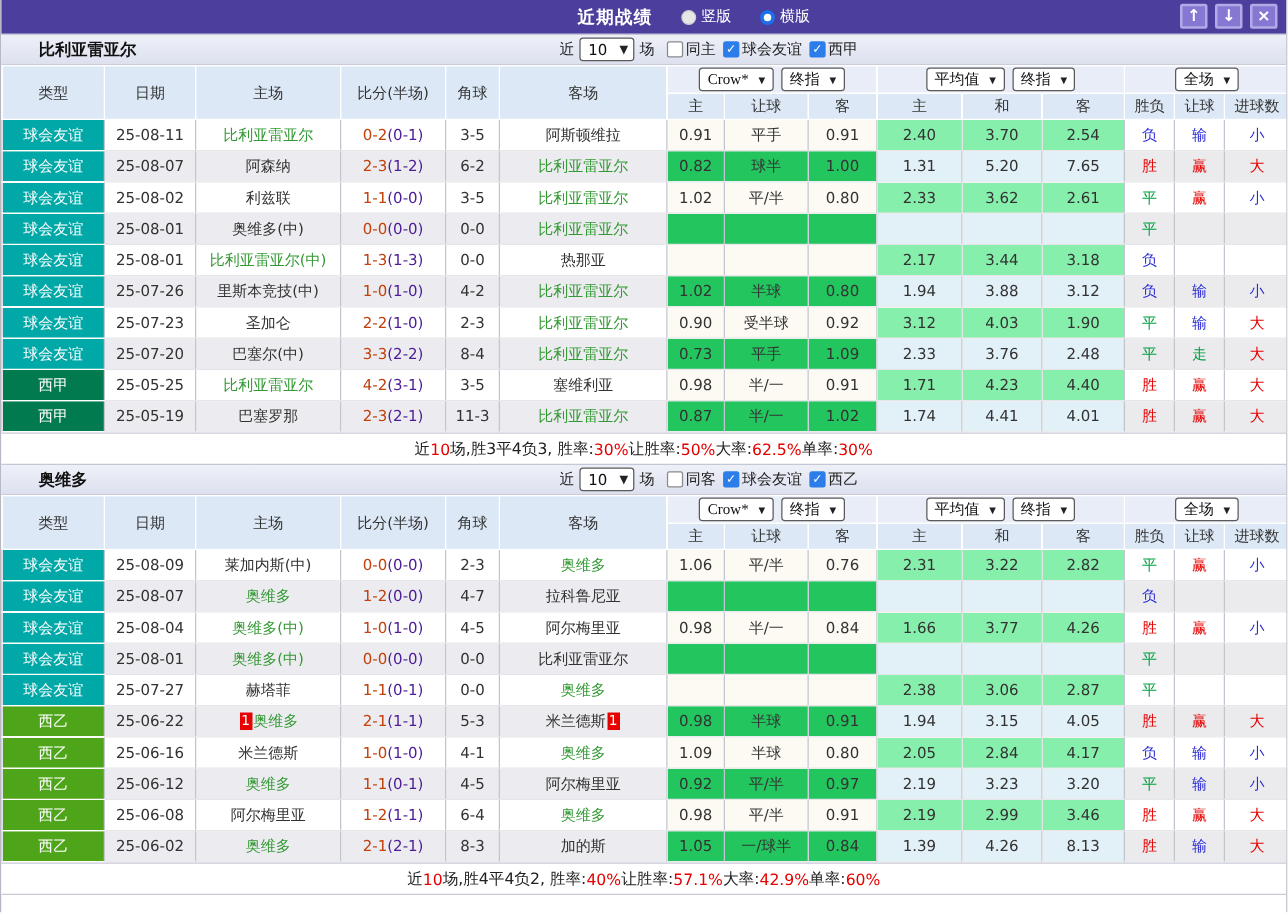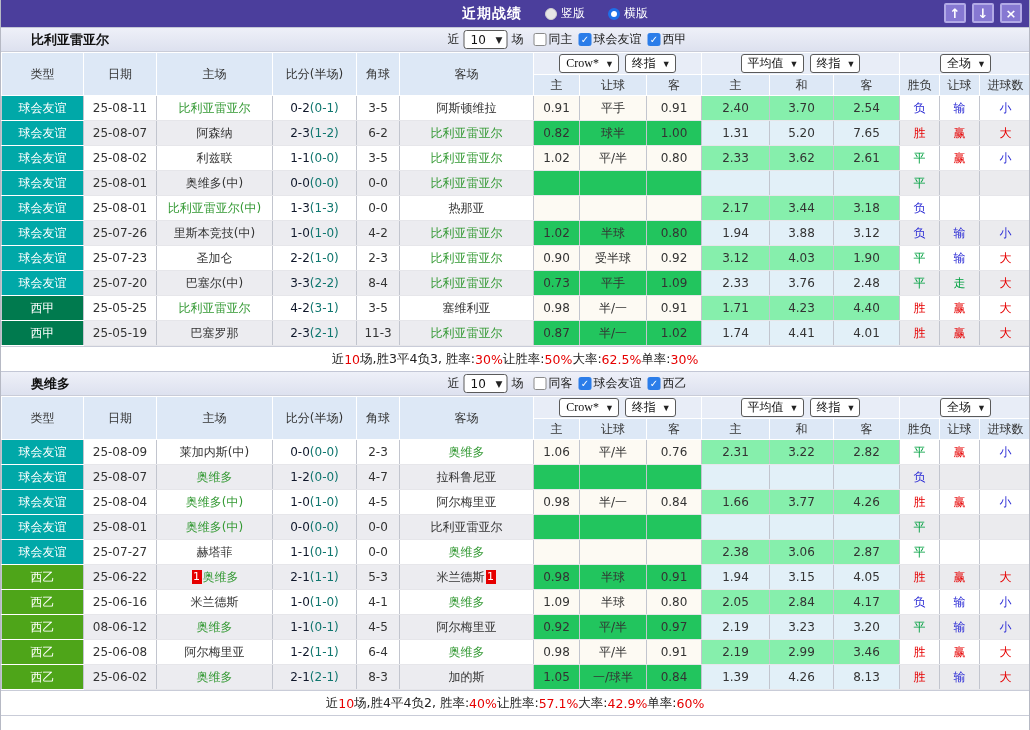--- a/index.html
+++ b/index.html
@@ -43,22 +43,22 @@
   td.type.liga2    { background:#4ea519; }
   tr.even td.plain   { background:#ececf0; }
   tr.odd  td.plain   { background:#fff; }
   tr.odd  td.odds    { background:#fdfaf3; }
   tr.even td.odds    { background:#22c55e; }
   tr.odd  td.avg     { background:#86efac; }
   tr.even td.avg     { background:#e2f0f8; }
   tr.odd  td.resc    { background:#fff; }
   tr.even td.resc    { background:#ebebee; }
   .t-green { color:#339933; }
-  .score-main { color:#0f172a; }
-  .score-half { color:#0f766e; }
+  .score-main { color:#c2410c; }
+  .score-half { color:#4c1d95; }
   .c-red { color:#e60000; } .c-blue { color:#2b2bd5; } .c-green { color:#00a040; }
   .badge1 { display:inline-block; background:#e60000; color:#fff; font-size:11px; line-height:14px; width:10px; height:14px; margin:0 1px; vertical-align:1px; }
 
   
   .summary { height:25px; background:#fff; border-top:1px solid #c9ccd8; display:flex; align-items:center; justify-content:center; font-size:12.5px; color:#222; }
   .summary .red { color:#e60000; }
   .summary.last { height:26px; border-bottom:1px solid #c9ccd8; }
 </style>
 </head>
 <body>
@@ -586,21 +586,21 @@
           <td class="odds">0.80</td>
           <td class="avg">2.05</td>
           <td class="avg">2.84</td>
           <td class="avg">4.17</td>
           <td class="resc c-blue">负</td>
           <td class="resc c-blue">输</td>
           <td class="resc c-blue">小</td>
         </tr>
         <tr class="even">
           <td class="type liga2">西乙</td>
-          <td class="plain">08-06-12</td>
+          <td class="plain">25-06-12</td>
           <td class="plain"><span class="t-green">奥维多</span></td>
           <td class="plain"><span class="score-main">1-1</span><span class="score-half">(0-1)</span></td>
           <td class="plain">4-5</td>
           <td class="plain"><span>阿尔梅里亚</span></td>
           <td class="odds">0.92</td>
           <td class="odds">平/半</td>
           <td class="odds">0.97</td>
           <td class="avg">2.19</td>
           <td class="avg">3.23</td>
           <td class="avg">3.20</td>

